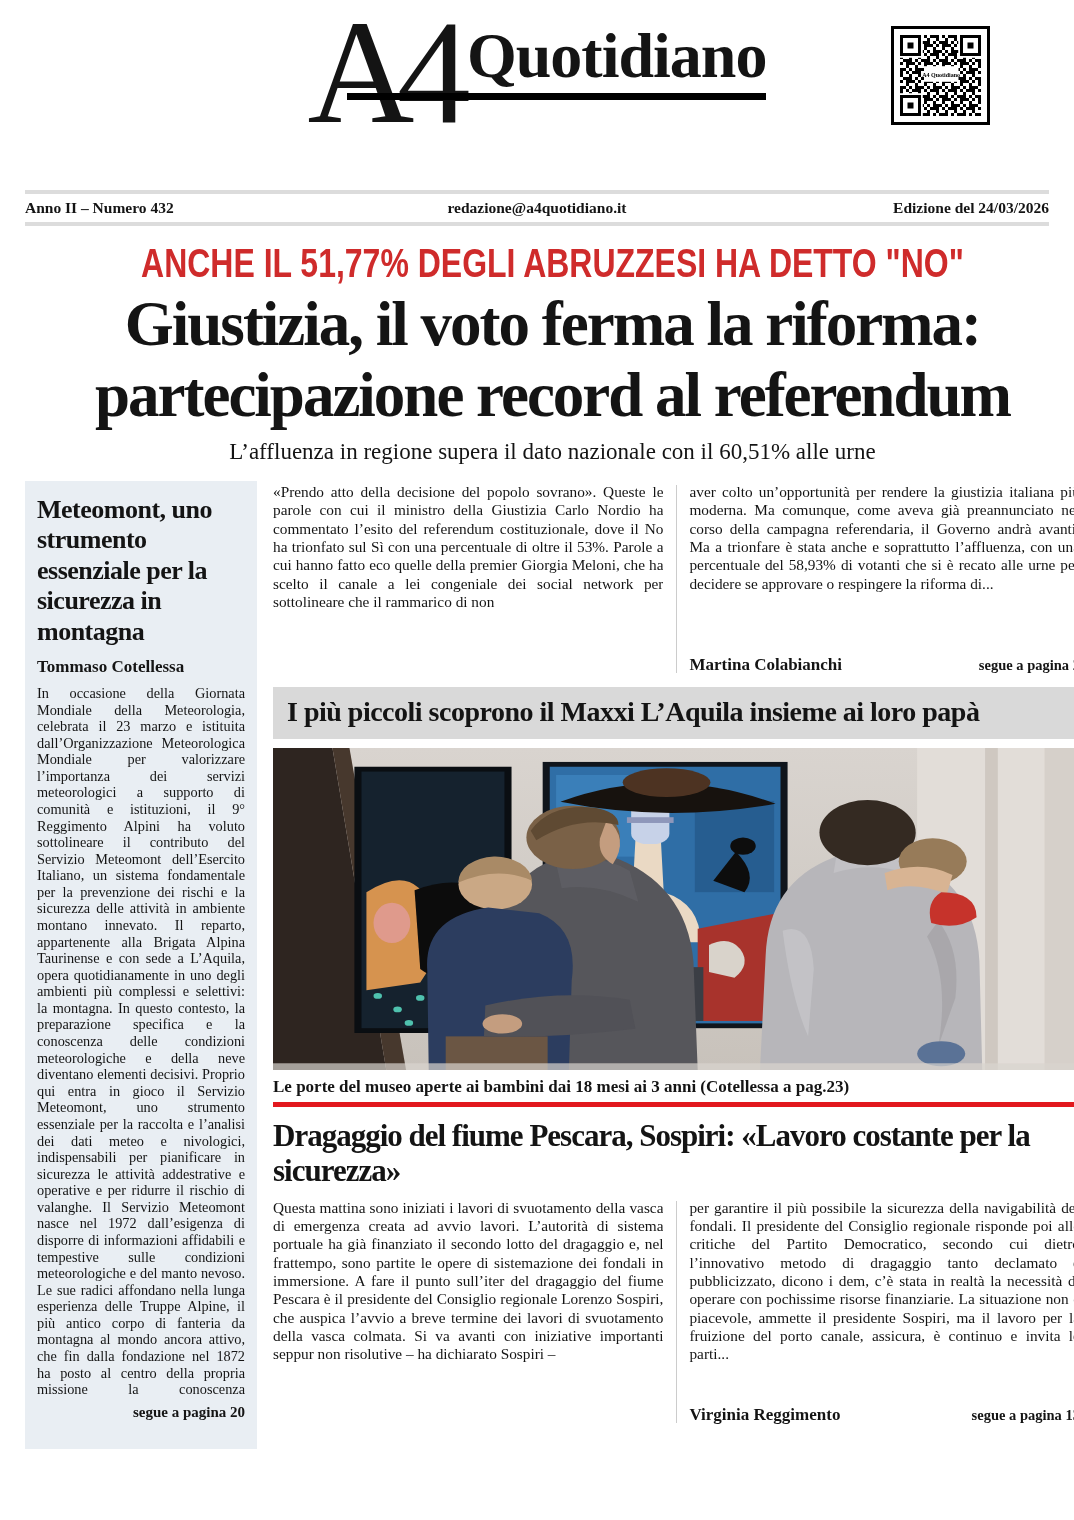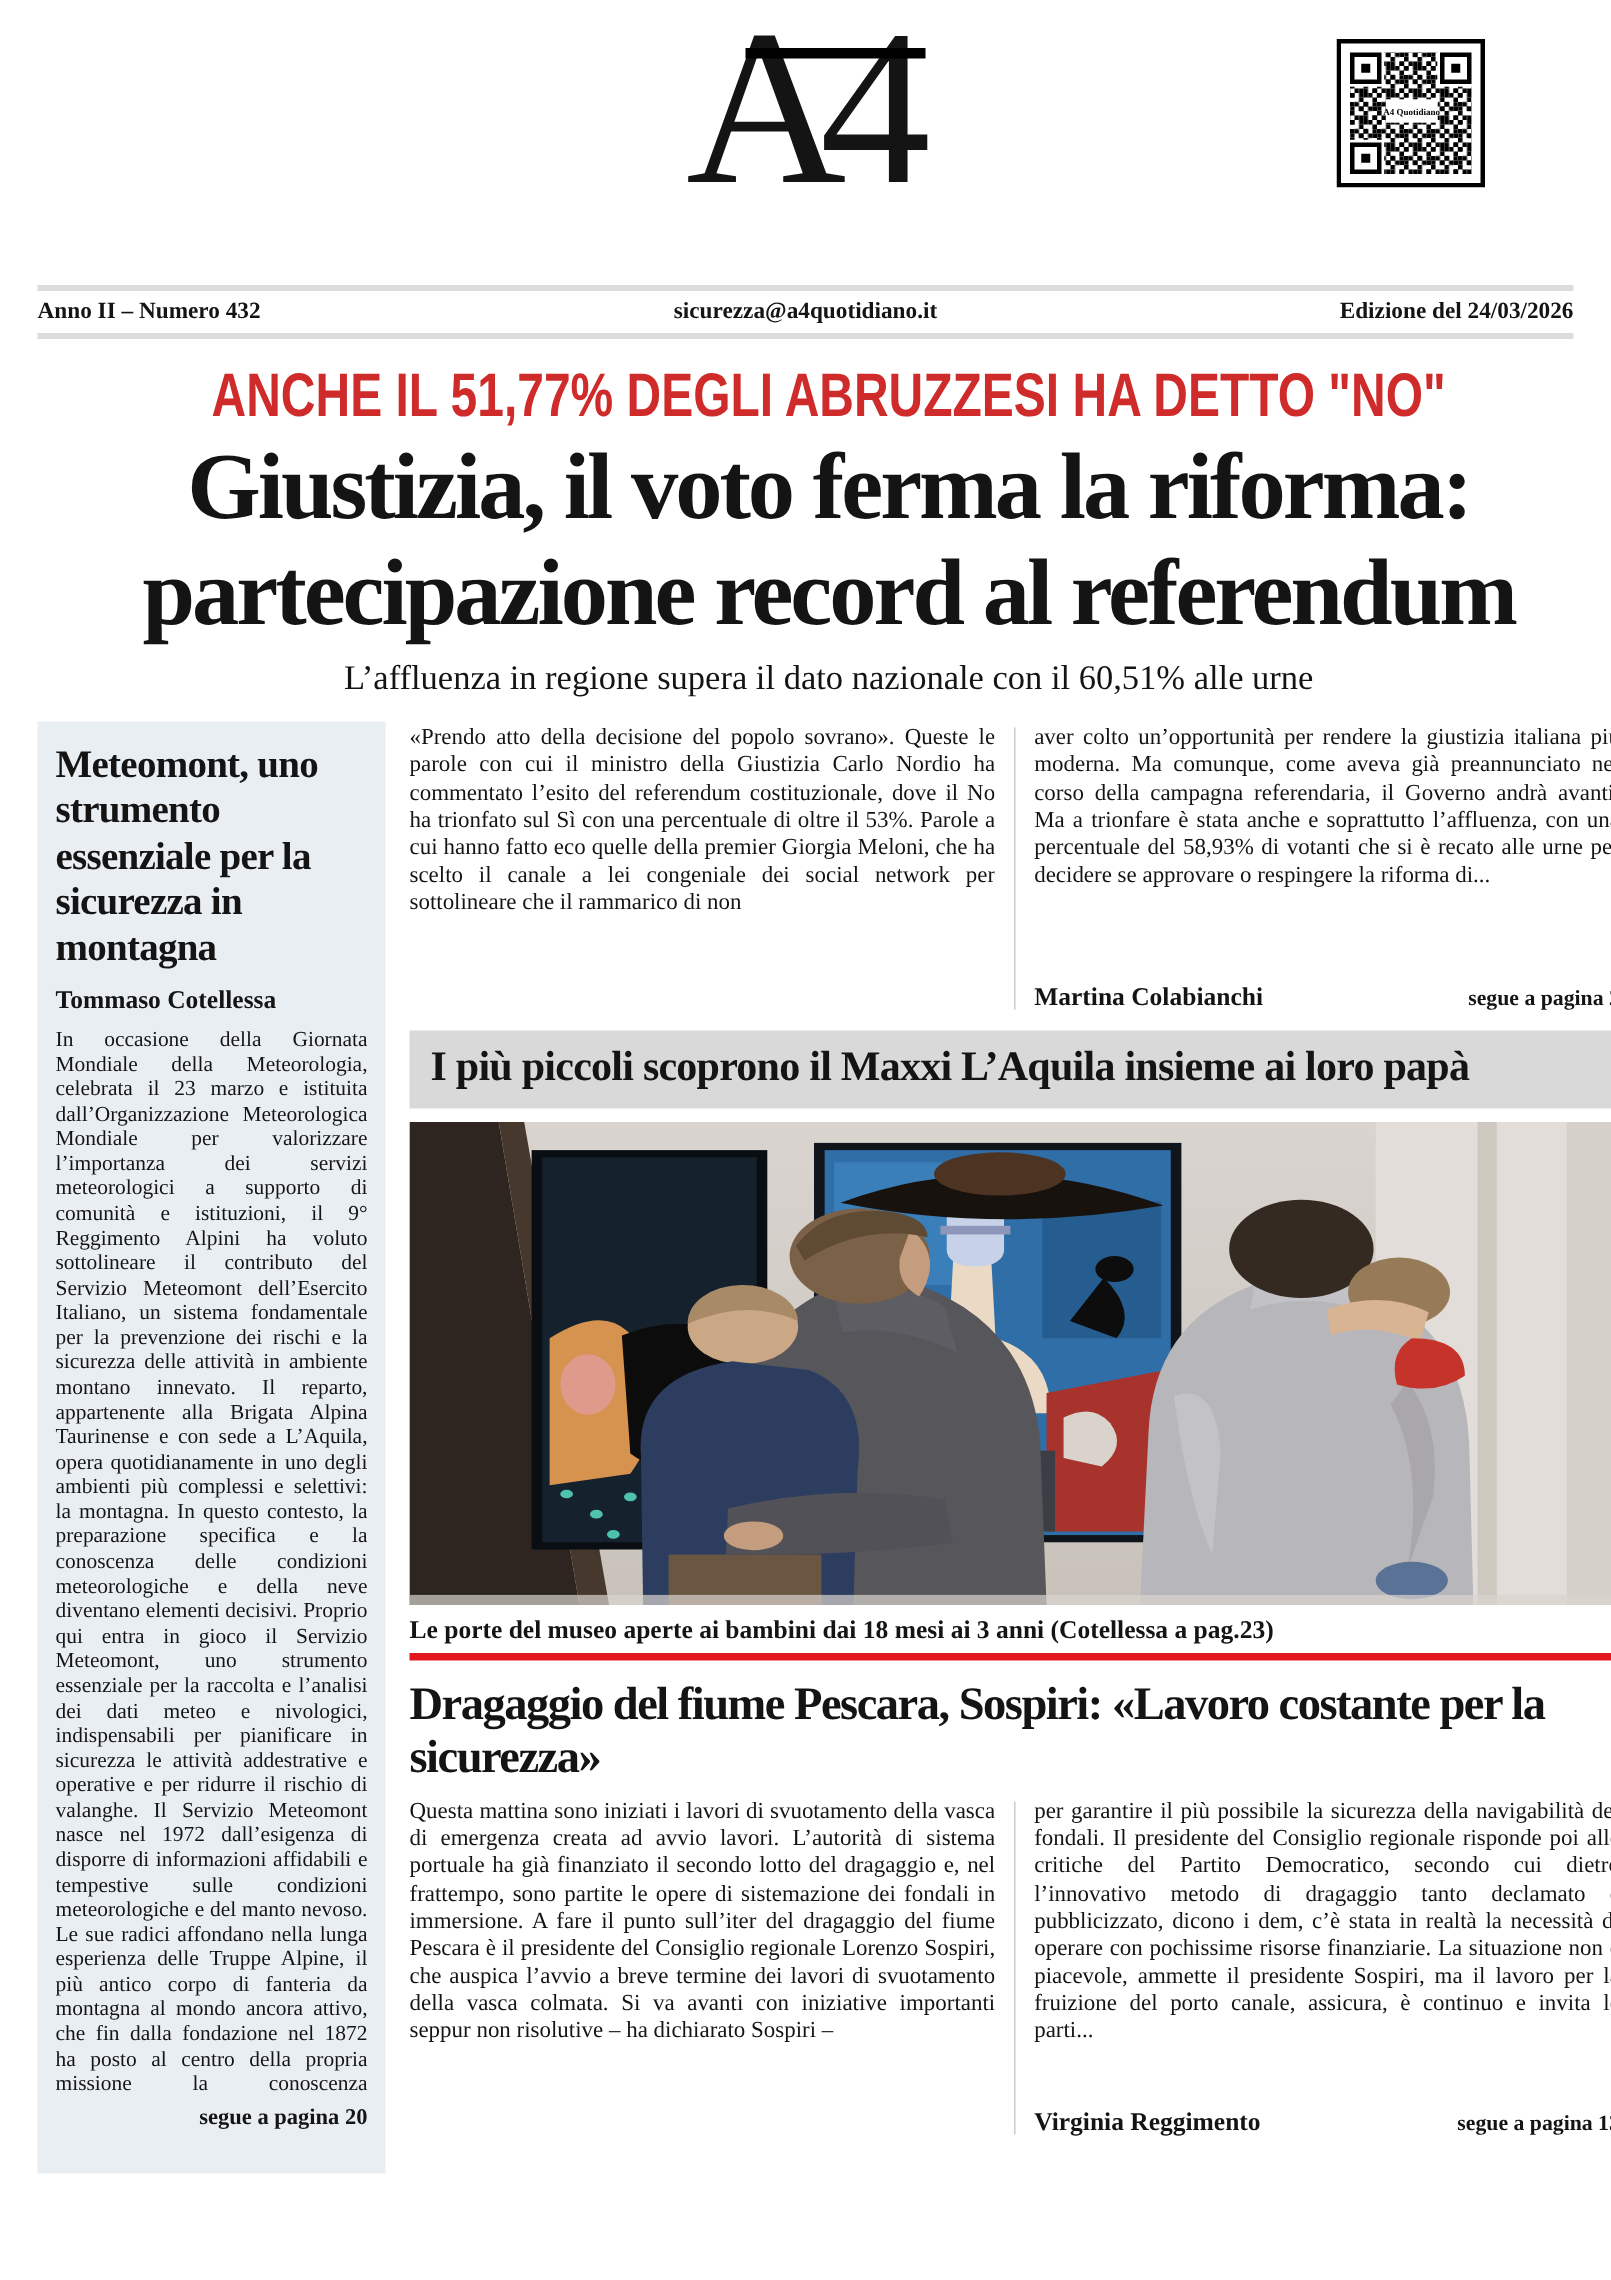--- a/index.html
+++ b/index.html
@@ -70,20 +70,21 @@
 </style>
 </head>
 <body>
 
 <div class="page">
 
   <header class="masthead">
     <div class="logo">
       <span class="logo-a4">A4</span>
       <div class="logo-right">
+        <span class="logo-name">Quotidiano</span>
         <div class="logo-bar"></div>
       </div>
     </div>
     <svg class="qr" viewBox="0 0 33 33" aria-hidden="true">
       <defs>
         <pattern id="p1" width="3" height="2" patternUnits="userSpaceOnUse">
           <rect width="1" height="1" fill="#000"></rect>
             <rect x="2" y="1" width="1" height="1" fill="#000"></rect>
         </pattern>
         <pattern id="p2" width="2" height="3" patternUnits="userSpaceOnUse">
@@ -110,21 +111,21 @@
           <rect x="25.5" y="5.5" width="2" height="2"></rect>
           <rect x="5.5" y="25.5" width="2" height="2"></rect>
         </g>
       <rect x="11" y="13.4" width="11.5" height="5.2" fill="#fff"></rect>
       <text x="16.7" y="16.9" font-size="2" font-family="Liberation Serif, serif" font-weight="bold" text-anchor="middle" fill="#000">A4 Quotidiano</text>
     </svg>
   </header>
 
   <div class="infobar">
     <div>Anno II – Numero 432</div>
-    <div class="c">sicurezza@a4quotidiano.it</div>
+    <div class="c">redazione@a4quotidiano.it</div>
     <div class="r">Edizione del 24/03/2026</div>
   </div>
 
   <div class="content">
 
     <div class="main-left">
 
       <div class="lead">
         <div class="kicker"><span class="condC">ANCHE IL 51,77% DEGLI ABRUZZESI HA DETTO "NO"</span></div>
         <h1 class="headline">Giustizia, il voto ferma la riforma: partecipazione record al referendum</h1>

